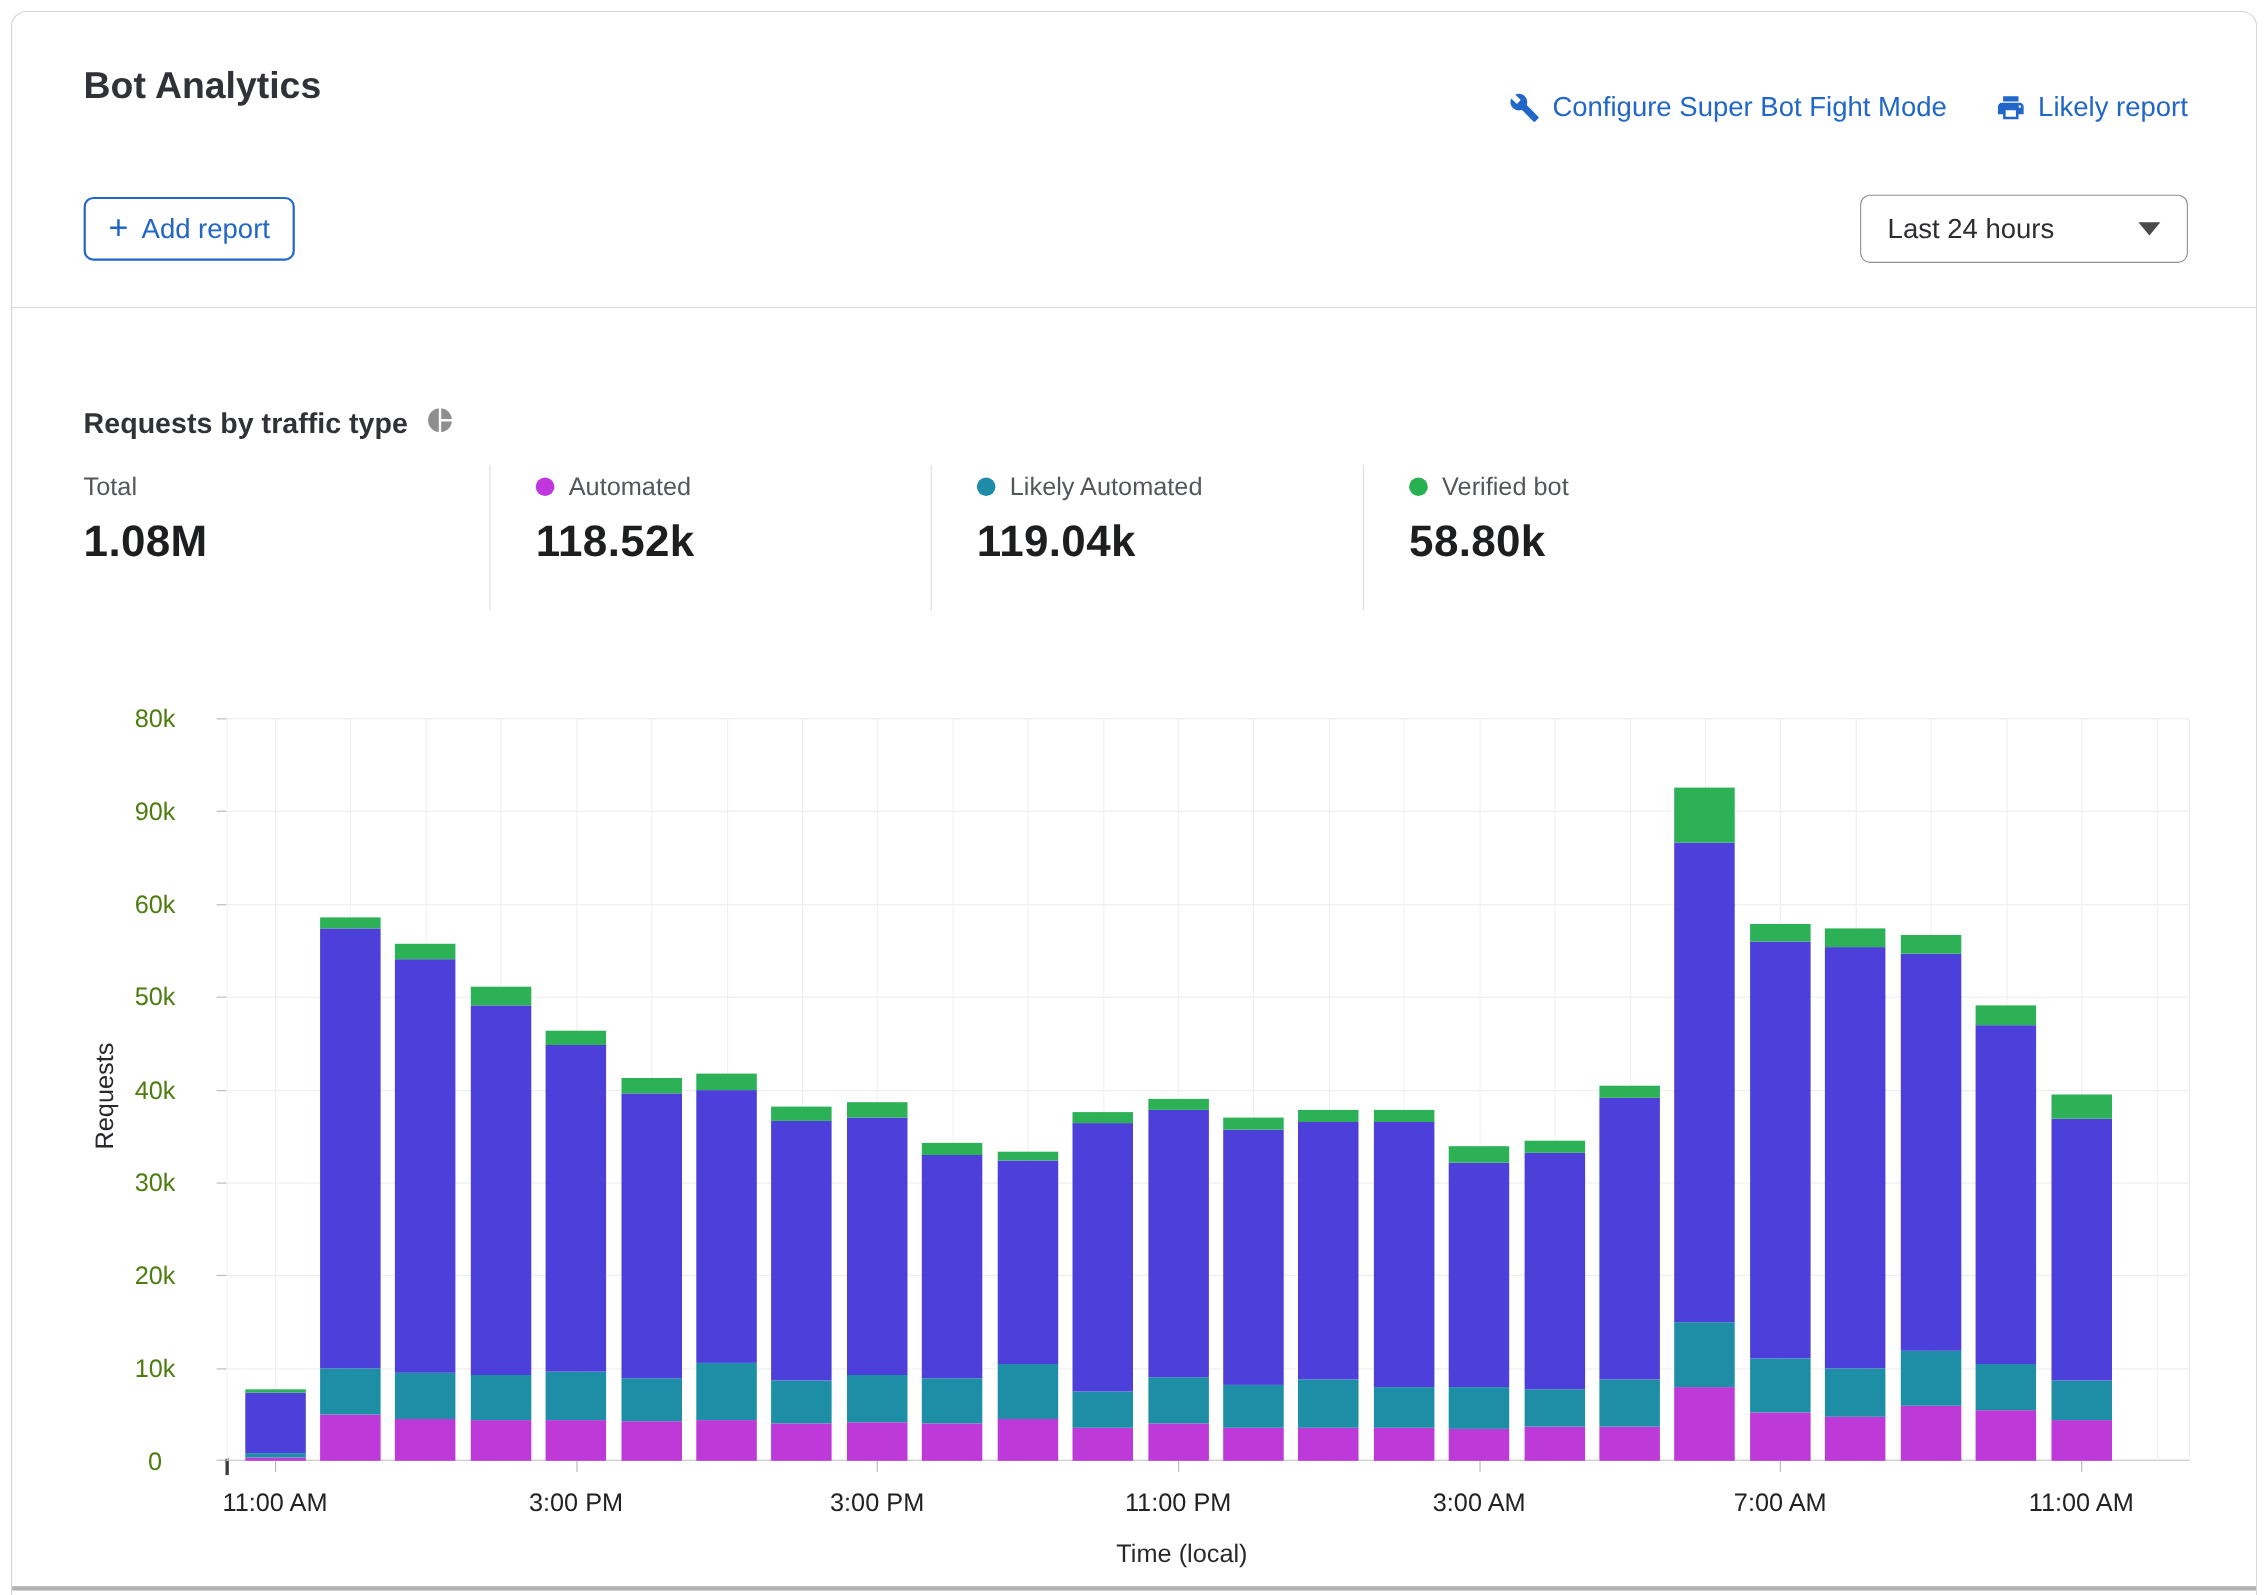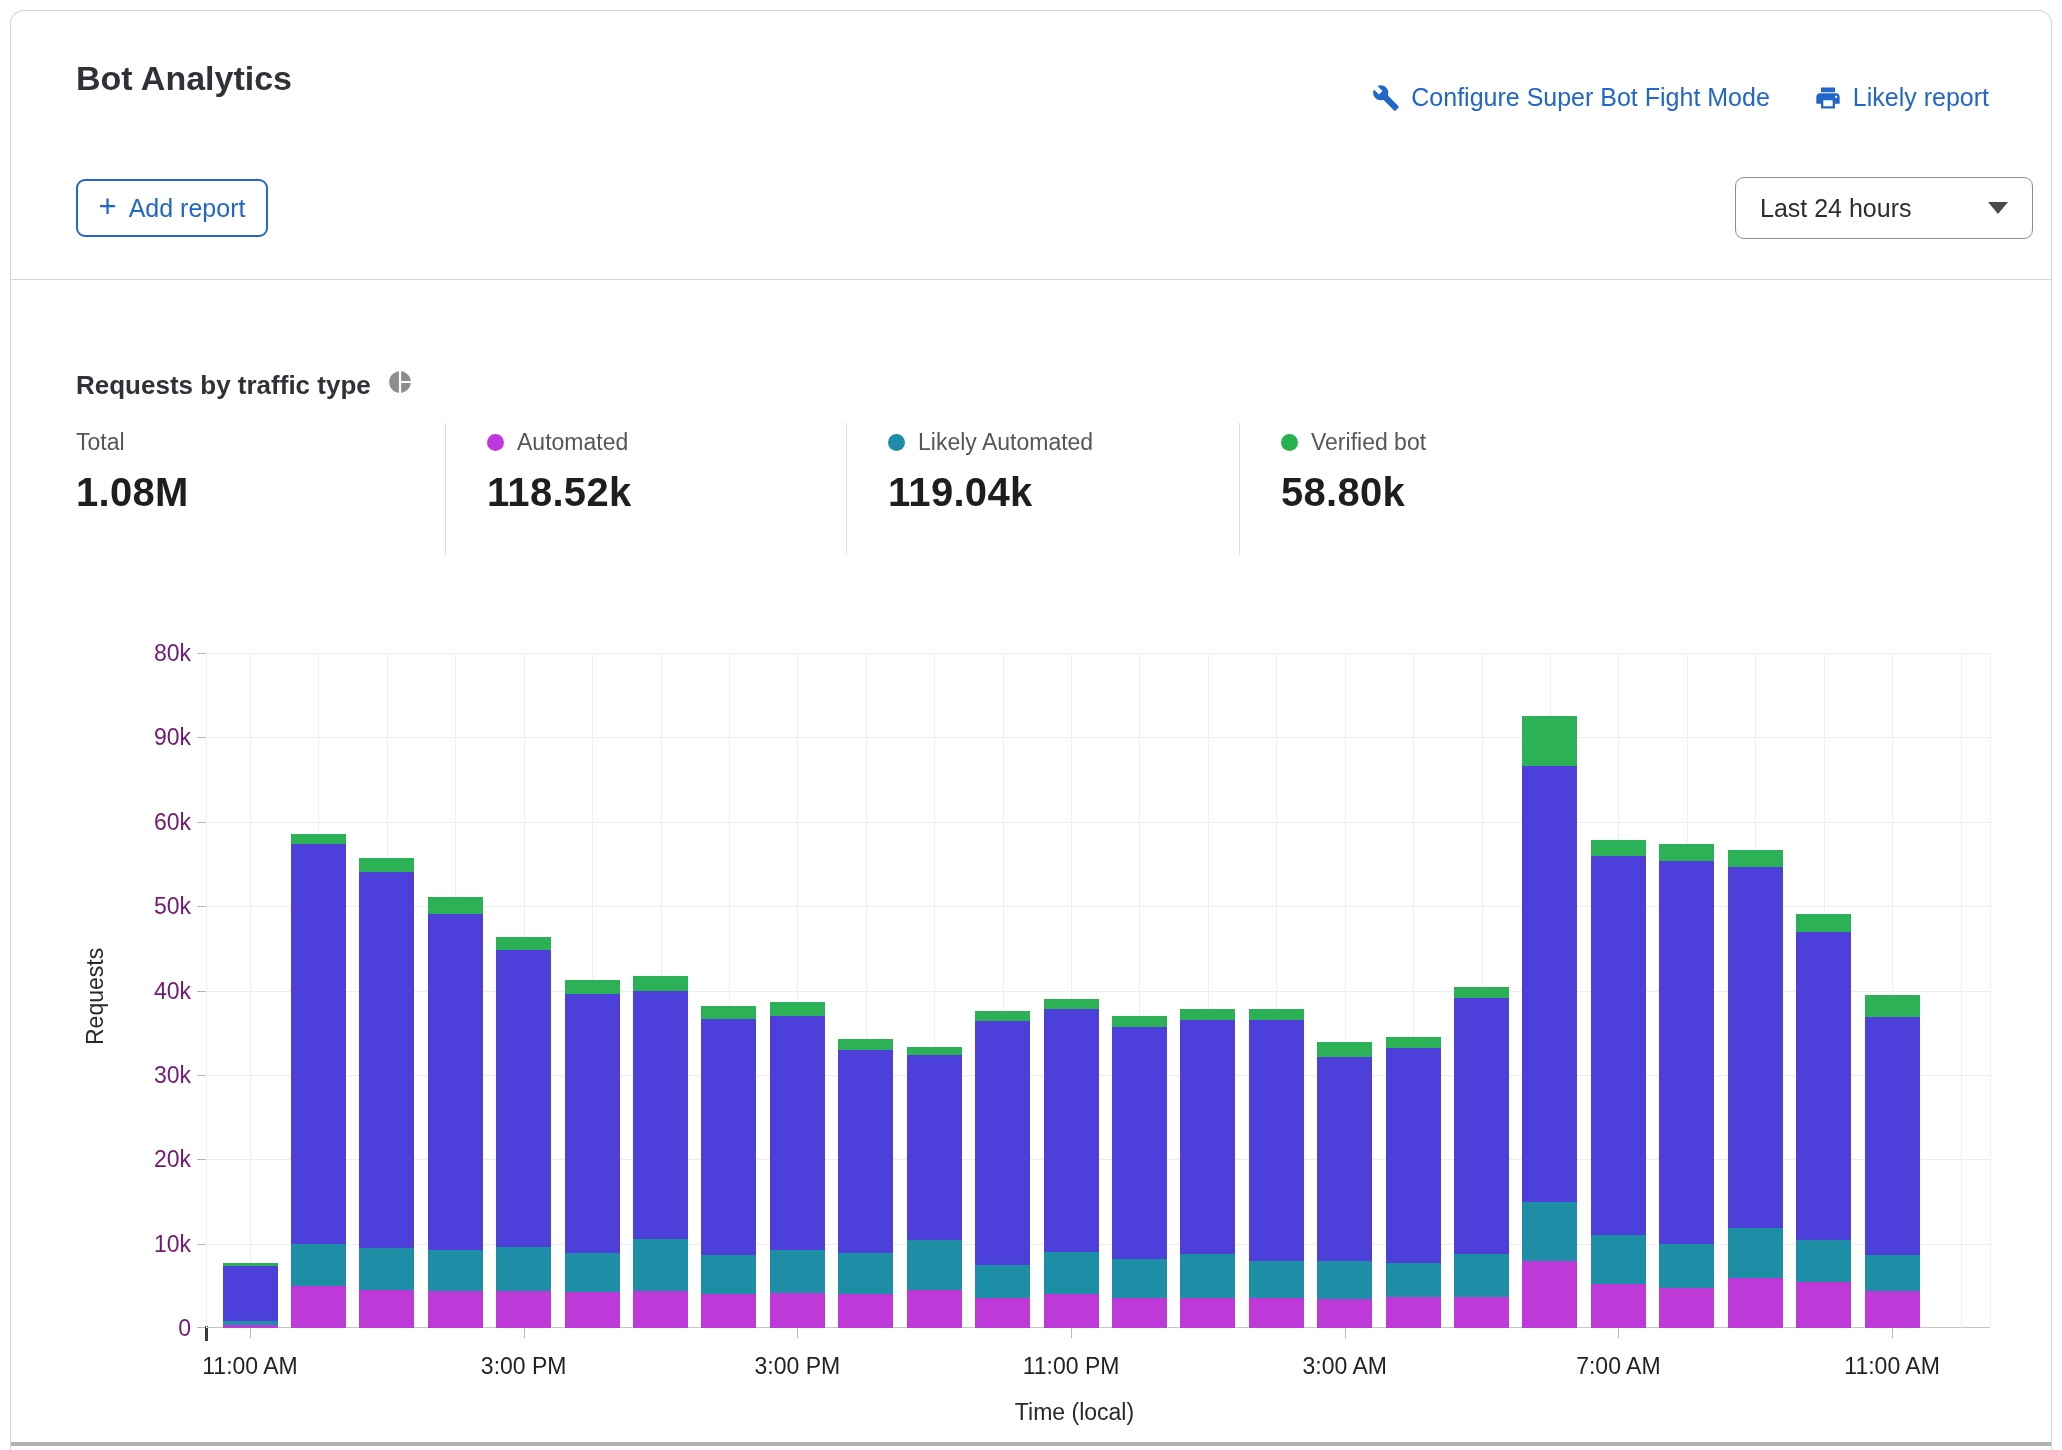--- a/index.html
+++ b/index.html
@@ -10,42 +10,42 @@
   .page-title{position:absolute;left:65px;top:48px;font-size:34px;font-weight:700;color:#2f3237;}
   .header-links{position:absolute;top:72px;right:62px;display:flex;gap:44px;align-items:center;}
   .hlink{display:flex;align-items:center;gap:11px;color:#2166c9;font-size:25px;cursor:pointer;}
   .hlink svg{display:block;}
   .btn-add-filter{position:absolute;left:65px;top:168px;width:192px;height:58px;box-sizing:border-box;
         border:2px solid #2166c9;border-radius:9px;background:#fff;color:#2166c9;
         display:flex;align-items:center;justify-content:center;gap:12px;font-size:25px;cursor:pointer;}
   .plus{font-size:31px;font-weight:400;line-height:1;margin-top:-3px;}
   .dropdown{position:absolute;left:1680px;top:166px;width:298px;height:62px;box-sizing:border-box;
         border:1px solid #8f8f8f;border-radius:9px;background:#fff;display:flex;align-items:center;
-        justify-content:space-between;padding:13px 24px;font-size:25px;color:#2b2d30;cursor:pointer;margin-left:44px;}
+        justify-content:space-between;padding:13px 24px;font-size:25px;color:#2b2d30;cursor:pointer;}
   .chev{width:0;height:0;border-left:10px solid transparent;border-right:10px solid transparent;
         border-top:12px solid #4a4a4a;}
   .header-divider{position:absolute;left:0;right:0;top:268px;height:1px;background:#d7d7d7;}
   .section-title{position:absolute;left:65px;top:358px;display:flex;align-items:center;gap:16px;
         font-size:26px;font-weight:700;color:#2f3237;}
   .stats{position:absolute;left:65px;top:412px;height:132px;display:flex;}
   .stat{box-sizing:border-box;padding-left:41px;border-left:1px solid #dcdcdc;}
   .stat:first-child{padding-left:0;border-left:none;}
   .stat:nth-child(1){width:369px}.stat:nth-child(2){width:401px}.stat:nth-child(3){width:393px}
   .stat:nth-child(4){width:399px}.stat:nth-child(5){width:345px}
   .stat-label{display:flex;align-items:center;gap:13px;font-size:23px;color:#53565a;margin-top:6px;}
   .dot{width:17px;height:17px;border-radius:50%;flex:0 0 auto;}
   .stat-value{margin-top:14px;font-size:40px;font-weight:700;color:#1d1e20;letter-spacing:.3px;}
   #plot{position:absolute;left:195px;top:642px;width:1785px;height:675px;}
   .hgrid{position:absolute;left:0;width:100%;height:1px;background:#ededed;z-index:1;}
   .hgrid.zero{background:#c4c4c4;}
   .vgrid{position:absolute;top:0;height:100%;width:1px;background:#efefef;z-index:1;}
   .ytick{position:absolute;left:-9px;width:9px;height:1px;background:#b5b5b5;}
   .xtick{position:absolute;top:675px;width:1px;height:10px;background:#b5b5b5;}
   .zero-tick{position:absolute;left:-1px;top:673px;width:3px;height:15px;background:#3a3a3a;}
-  .ylab{position:absolute;left:-115px;width:100px;text-align:right;font-size:23px;color:#701a75;}
+  .ylab{position:absolute;left:-115px;width:100px;text-align:center;font-size:23px;color:#4d7c0f;}
   .xlab{position:absolute;width:170px;text-align:center;font-size:23px;color:#202225;top:700px;}
   .bar-seg{position:absolute;width:55px;z-index:2;}
   .yaxis-title{position:absolute;left:70px;top:900px;height:170px;width:28px;display:flex;
         align-items:center;justify-content:center;writing-mode:vertical-rl;transform:rotate(180deg);
         font-size:23px;color:#26282b;}
   .xaxis-title{position:absolute;left:195px;top:1388px;width:1737px;text-align:center;
         font-size:23px;color:#26282b;}
   .bottom-divider{position:absolute;left:0;right:0;top:1431px;height:4px;background:#b2b2b2;}
 </style>
 </head>

